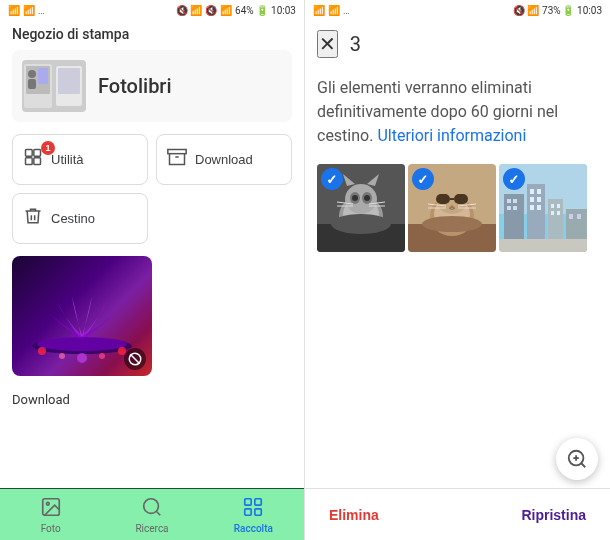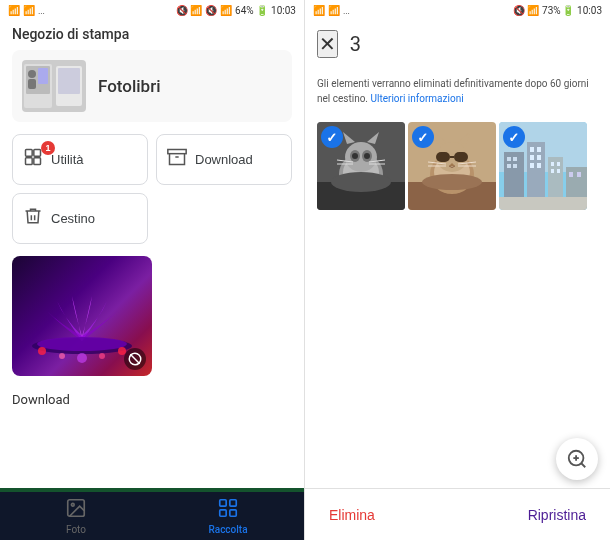--- a/index.html
+++ b/index.html
@@ -99,21 +99,21 @@
       border-radius: 4px;
       overflow: hidden;
       position: relative;
       background: #ccc;
       display: flex;
       align-items: center;
       justify-content: center;
     }
 
     .fotolibri-label {
-      font-size: 17px;
+      font-size: 20px;
       color: #333;
       font-weight: 500;
     }
 
     .grid-buttons {
       display: grid;
       grid-template-columns: 1fr 1fr;
       gap: 8px;
       padding: 0 12px 12px 12px;
     }
@@ -192,23 +192,23 @@
       margin-top: 16px;
     }
 
     
     .bottom-nav {
       position: absolute;
       bottom: 0;
       left: 0;
       right: 0;
       height: 52px;
-      border-top: 4px solid #14532d;
-      display: flex;
-      background: #0f172a;
+      border-top: 1px solid #14532d;
+      display: flex;
+      background: #86efac;
       justify-content: flex-end;
     }
 
     .nav-item {
       flex: 1;
       display: flex;
       flex-direction: column;
       align-items: center;
       justify-content: center;
       gap: 2px;
@@ -261,21 +261,21 @@
       justify-content: center;
     }
 
     .selection-count {
       font-size: 20px;
       color: #333;
       font-weight: 400;
     }
 
     .info-text {
-      font-size: 10px;
+      font-size: 16px;
       color: #555;
       padding: 8px 12px;
       line-height: 1.5;
     }
 
     .info-text a {
       color: #1a73e8;
       text-decoration: none;
     }
 
@@ -339,21 +339,21 @@
       border-top: 1px solid #e0e0e0;
       display: flex;
       align-items: center;
       justify-content: space-between;
       padding: 0 24px;
       background: #fff;
     }
 
     .action-btn {
       font-size: 14px;
-      font-weight: 400;
+      font-weight: 700;
       cursor: pointer;
       border: none;
       background: none;
     }
 
     .action-btn.delete { color: #e53935; }
     .action-btn.restore { color: #4c1d95; padding-left: 16px; }
   </style>
 </head>
 <body>
@@ -463,20 +463,29 @@
   <nav class="bottom-nav">
     <div class="nav-item">
       <span class="nav-icon">
         <svg viewBox="0 0 24 24" width="22" height="22" fill="none" stroke="#666" stroke-width="1.8">
           <rect x="3" y="3" width="18" height="18" rx="2"></rect>
           <circle cx="8.5" cy="8.5" r="1.5"></circle>
           <polyline points="21,15 16,10 5,21"></polyline>
         </svg>
       </span>
       <span>Foto</span>
+    </div>
+    <div class="nav-item">
+      <span class="nav-icon">
+        <svg viewBox="0 0 24 24" width="22" height="22" fill="none" stroke="#666" stroke-width="1.8">
+          <circle cx="11" cy="11" r="8"></circle>
+          <line x1="21" y1="21" x2="16.65" y2="16.65"></line>
+        </svg>
+      </span>
+      <span>Ricerca</span>
     </div>
     <div class="nav-item active">
       <span class="nav-icon">
         <svg viewBox="0 0 24 24" width="22" height="22" fill="none" stroke="#1a73e8" stroke-width="1.8">
           <rect x="3" y="3" width="7" height="7" rx="1"></rect>
           <rect x="14" y="3" width="7" height="7" rx="1"></rect>
           <rect x="3" y="14" width="7" height="7" rx="1"></rect>
           <rect x="14" y="14" width="7" height="7" rx="1"></rect>
         </svg>
       </span>

